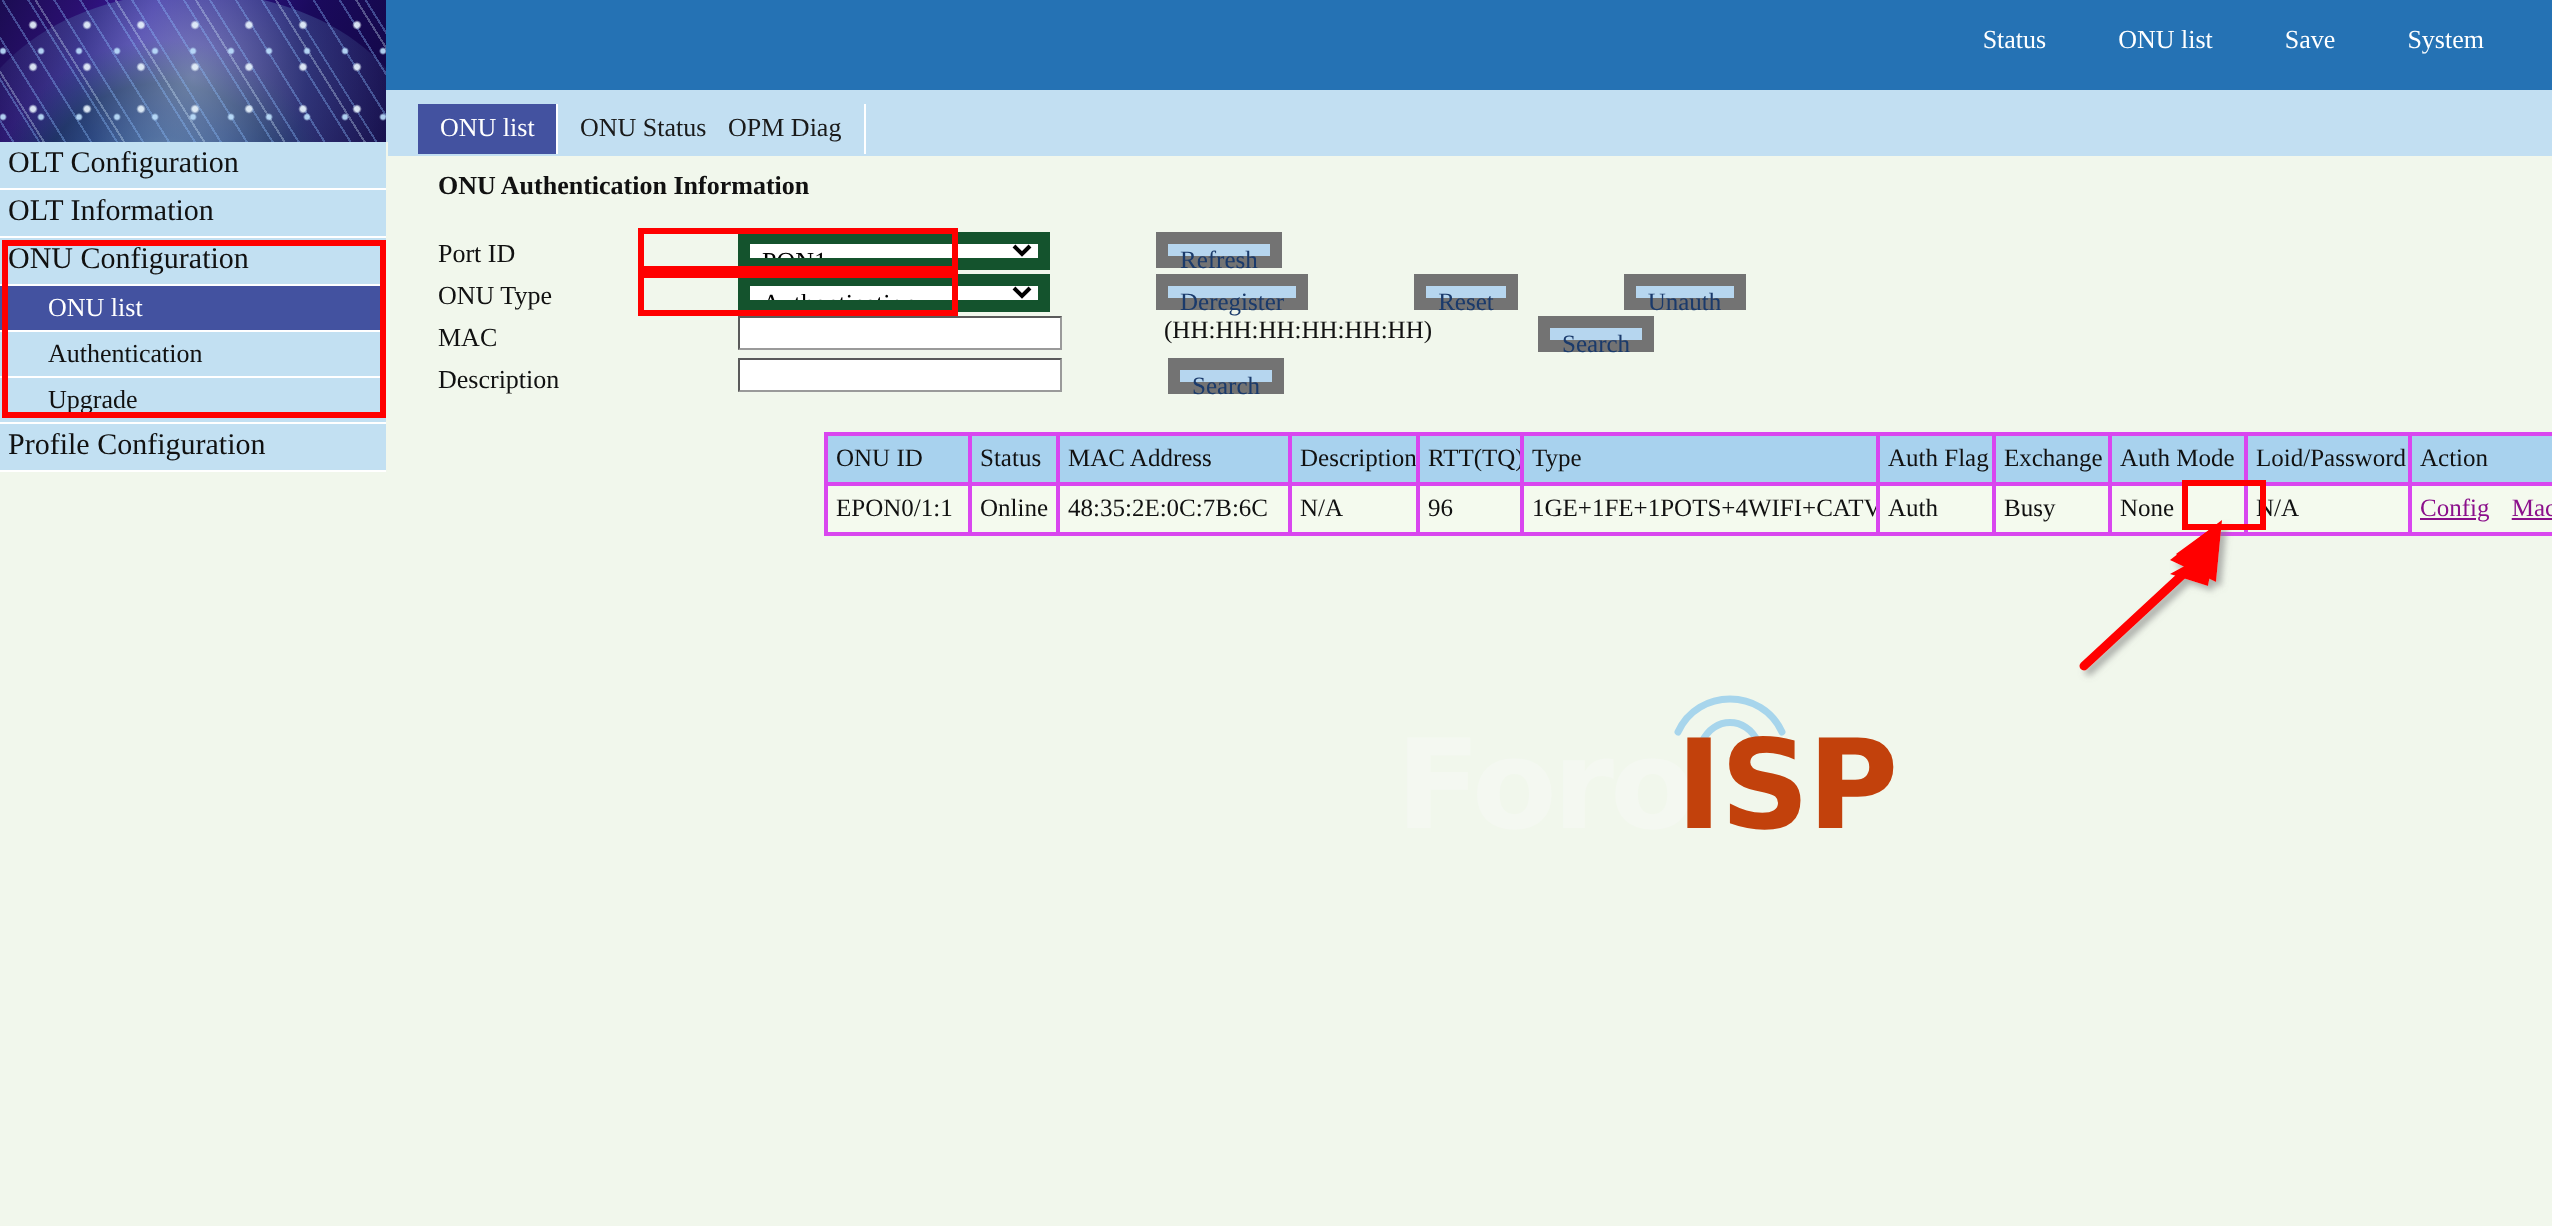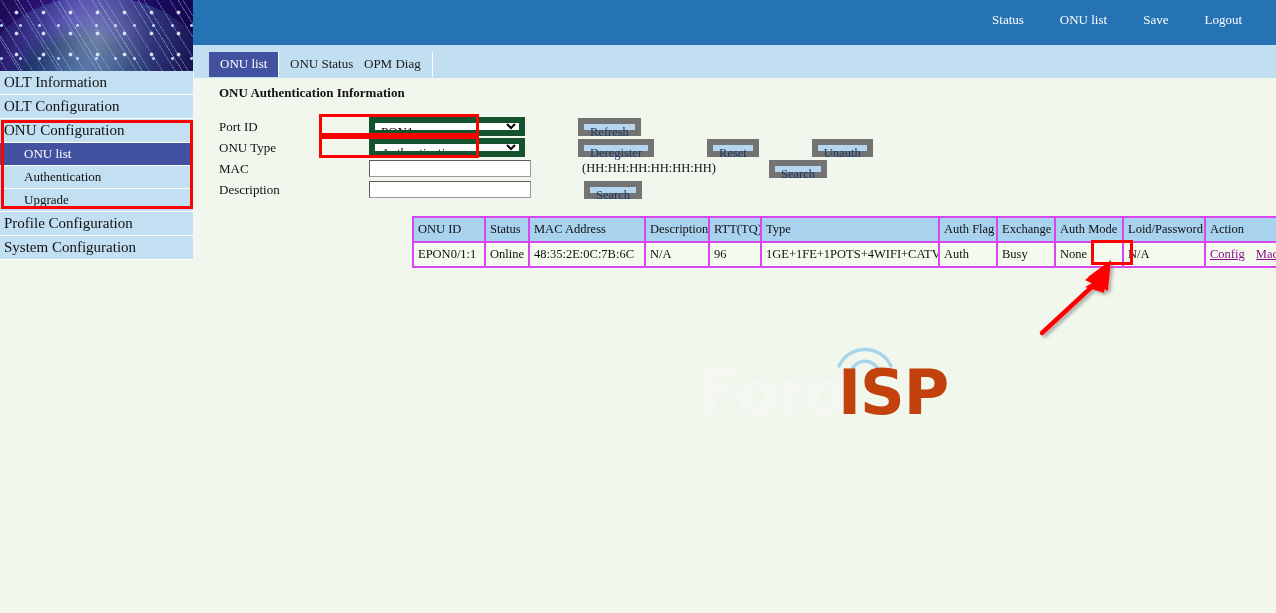--- a/index.html
+++ b/index.html
@@ -213,21 +213,20 @@
     color: #111;
   }
 
   
   #form {
     position: absolute;
     left: 26px; top: 38px;
   }
   .form-row {
     display: flex;
-    align-items: center;
     height: 21px;
     margin-bottom: 0;
     gap: 47px;
   }
   .form-label {
     width: 103px;
     font-size: 13px;
     color: #111;
     line-height: 21px;
   }
@@ -387,39 +386,38 @@
 
     <div id="banner">
       <div class="bg"></div>
       <div class="glow"></div>
       <div class="streaks"></div>
       <div class="streaks2"></div>
       <div class="sparks"></div>
     </div>
 
     <nav id="sidebar">
+      <div class="menu-top">OLT Configuration</div>
       <div class="menu-top">OLT Information</div>
-      <div class="menu-top">OLT Configuration</div>
       <div class="menu-top">ONU Configuration</div>
       <div class="menu-sub active">ONU list</div>
       <div class="menu-sub">Authentication</div>
       <div class="menu-sub">Upgrade</div>
       <div class="menu-top">Profile Configuration</div>
-      <div class="menu-top">System Configuration</div>
     </nav>
   </div>
 
   <div id="menu-highlight"></div>
 
   <div id="header">
     <div id="header-nav">
       <a>Status</a>
       <a>ONU list</a>
       <a>Save</a>
-      <a>Logout</a>
+      <a>System</a>
     </div>
   </div>
 
   <div id="tabstrip">
     <div class="tab active" style="left:16px;">ONU list</div>
     <div class="tab" style="left:86px;">ONU Status</div>
     <div class="tab" style="left:160px;">OPM Diag</div>
   </div>
 
   <div id="content">

